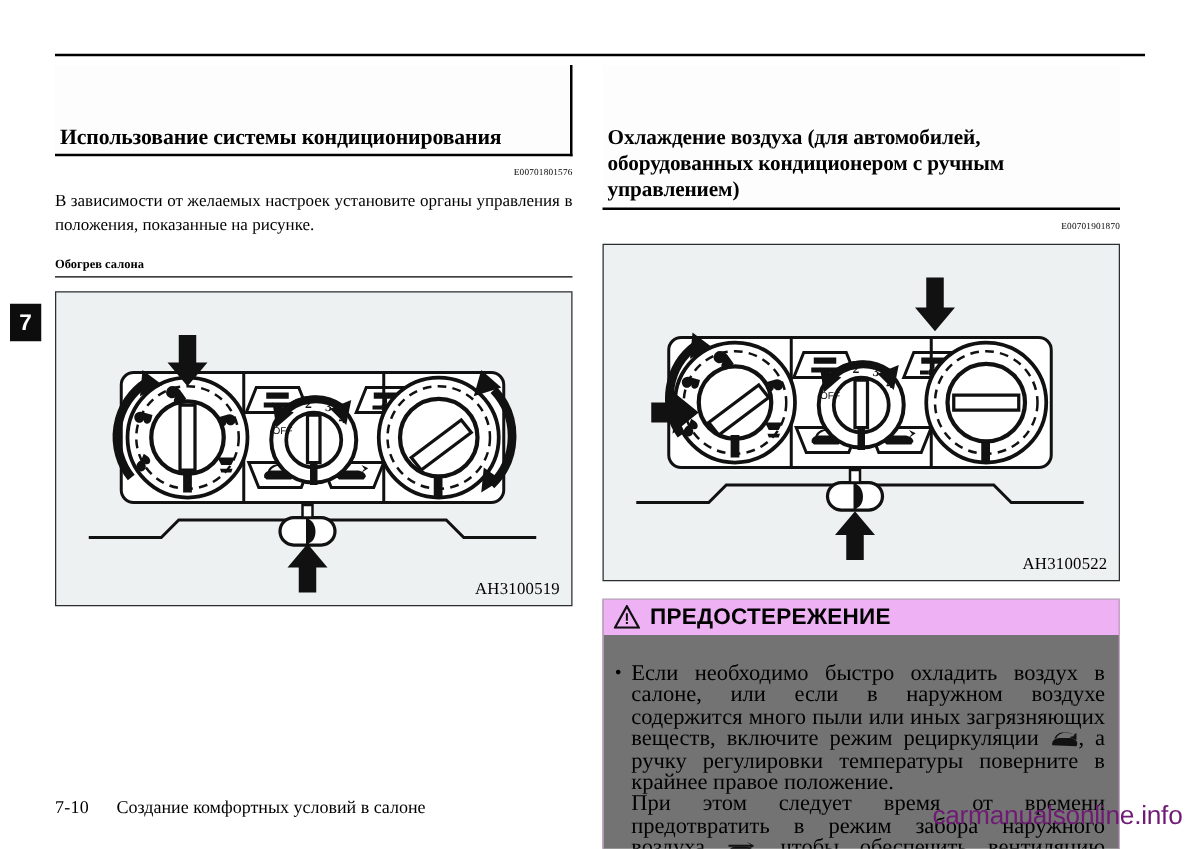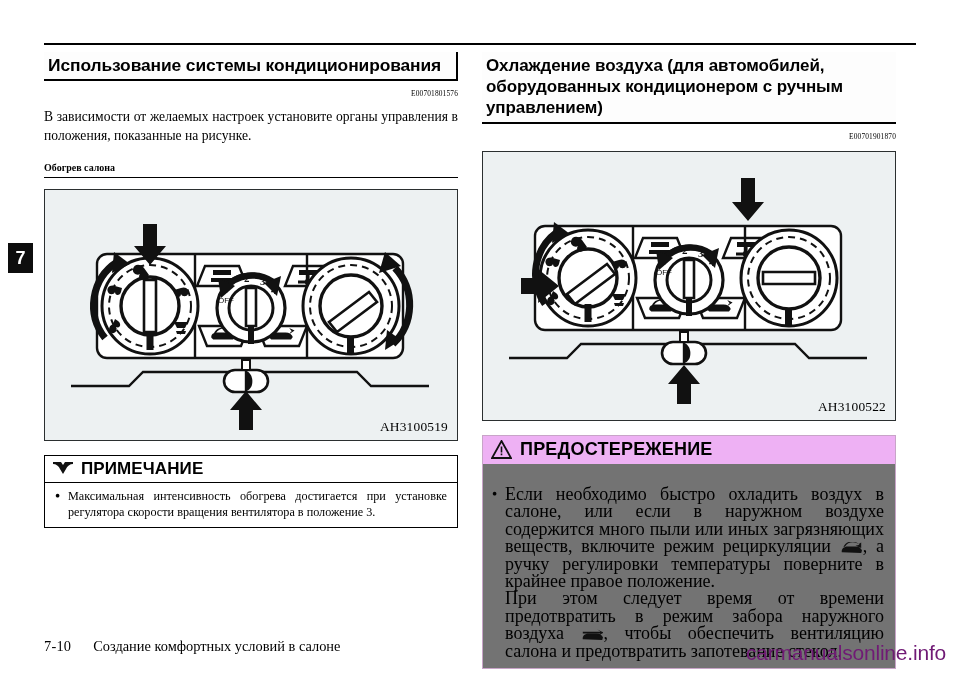--- a/index.html
+++ b/index.html
@@ -38,24 +38,25 @@
 
   
   .sec-box{
     position:relative;
     border-right:2.2px solid #000;
     border-bottom:2.6px solid #000;
     padding:3px 6px 4px 4px;
     background:#fdfdfd;
   }
   .sec-box .sec-title{
-    font-family:Liberation Sans, sans-serif;
+    font-family:Liberation Serif, serif;
     font-weight:bold;font-size:17.4px;line-height:20px;
     letter-spacing:-0.1px;
     white-space:nowrap;
+    margin-top:44px;
   }
   
   .sec-box.wrap{border-right:none;padding-right:0;}
   .sec-box.wrap .sec-title{white-space:normal;font-size:17px;line-height:21px;}
 
   .ecode{
     text-align:right;
     font-family:"Liberation Serif", serif;
     font-size:7.4px;
     letter-spacing:.15px;
@@ -273,31 +274,20 @@
           <path d="M190 180 h22 a11 11 0 0 1 0 22 h-22 a11 11 0 0 1 0 -22 z" fill="#fff" stroke="#111" stroke-width="2.6"></path>
           <path d="M201 180 v22" stroke="#111" stroke-width="2.4"></path>
           <path d="M201 181 c8 2 9 18 0 20" fill="#111"></path>
           <rect x="197" y="170" width="8" height="10" fill="#fff" stroke="#111" stroke-width="2"></rect>
         </g>
         <path d="M194 240 h14 v-20 h9 l-16 -19 l-16 19 h9 z" fill="#111"></path>
       </svg>
       <div class="code">AH3100519</div>
     </div>
 
-    <div class="notebox">
-      <div class="nb-head">
-        <svg width="22" height="16" viewBox="0 0 22 16">
-          <path d="M1 1 h8 l2 3 l2 -3 h8 v2 c-3 0 -6 2 -7 5 l-3 5 l-3 -5 c-1 -3 -4 -5 -7 -5 z" fill="#111"></path>
-        </svg>
-        <span class="nb-title">ПРИМЕЧАНИЕ</span>
-      </div>
-      <div class="nb-body">
-        <div class="bullet-item">Максимальная интенсивность обогрева достигается при установке регулятора скорости вращения вентилятора в положение 3.</div>
-      </div>
-    </div>
 
   </div>
 
   <div class="col col-right">
 
     <div class="sec-box wrap">
       <div class="sec-title">Охлаждение воздуха (для автомобилей, оборудованных кондиционером с ручным управлением)</div>
     </div>
     <div class="ecode">E00701901870</div>
 

